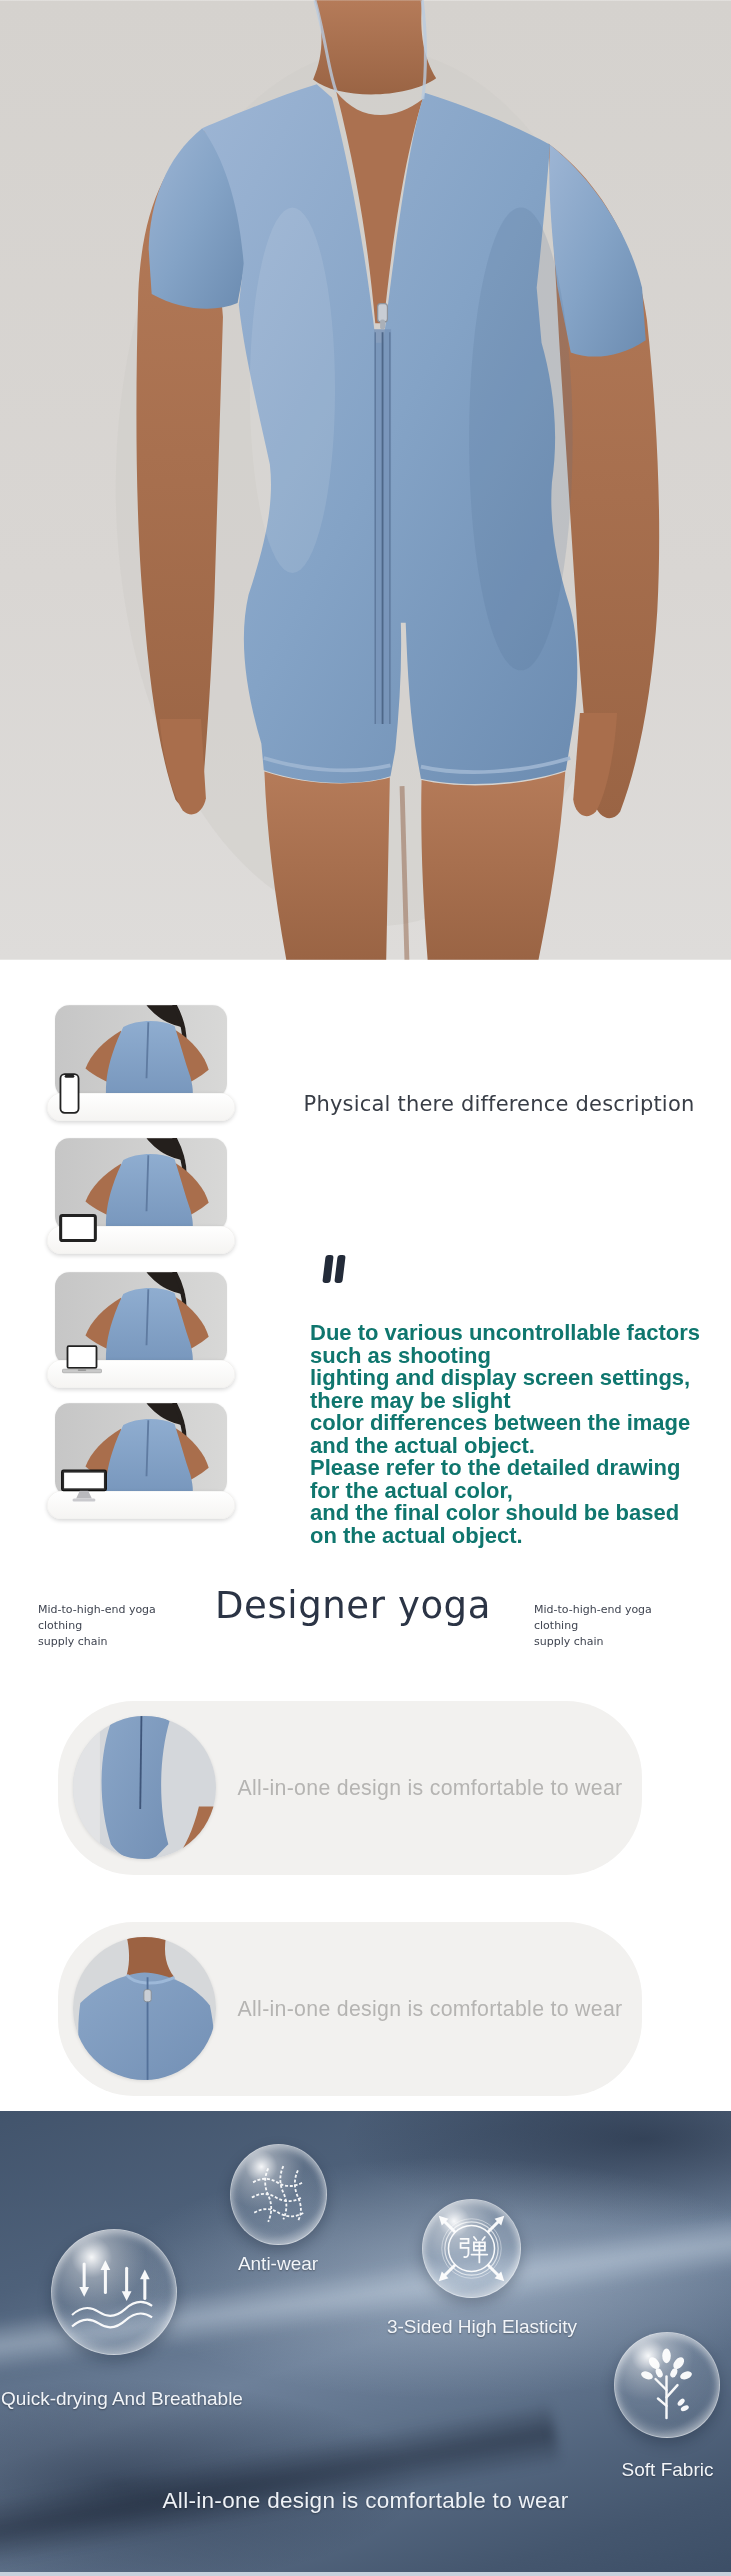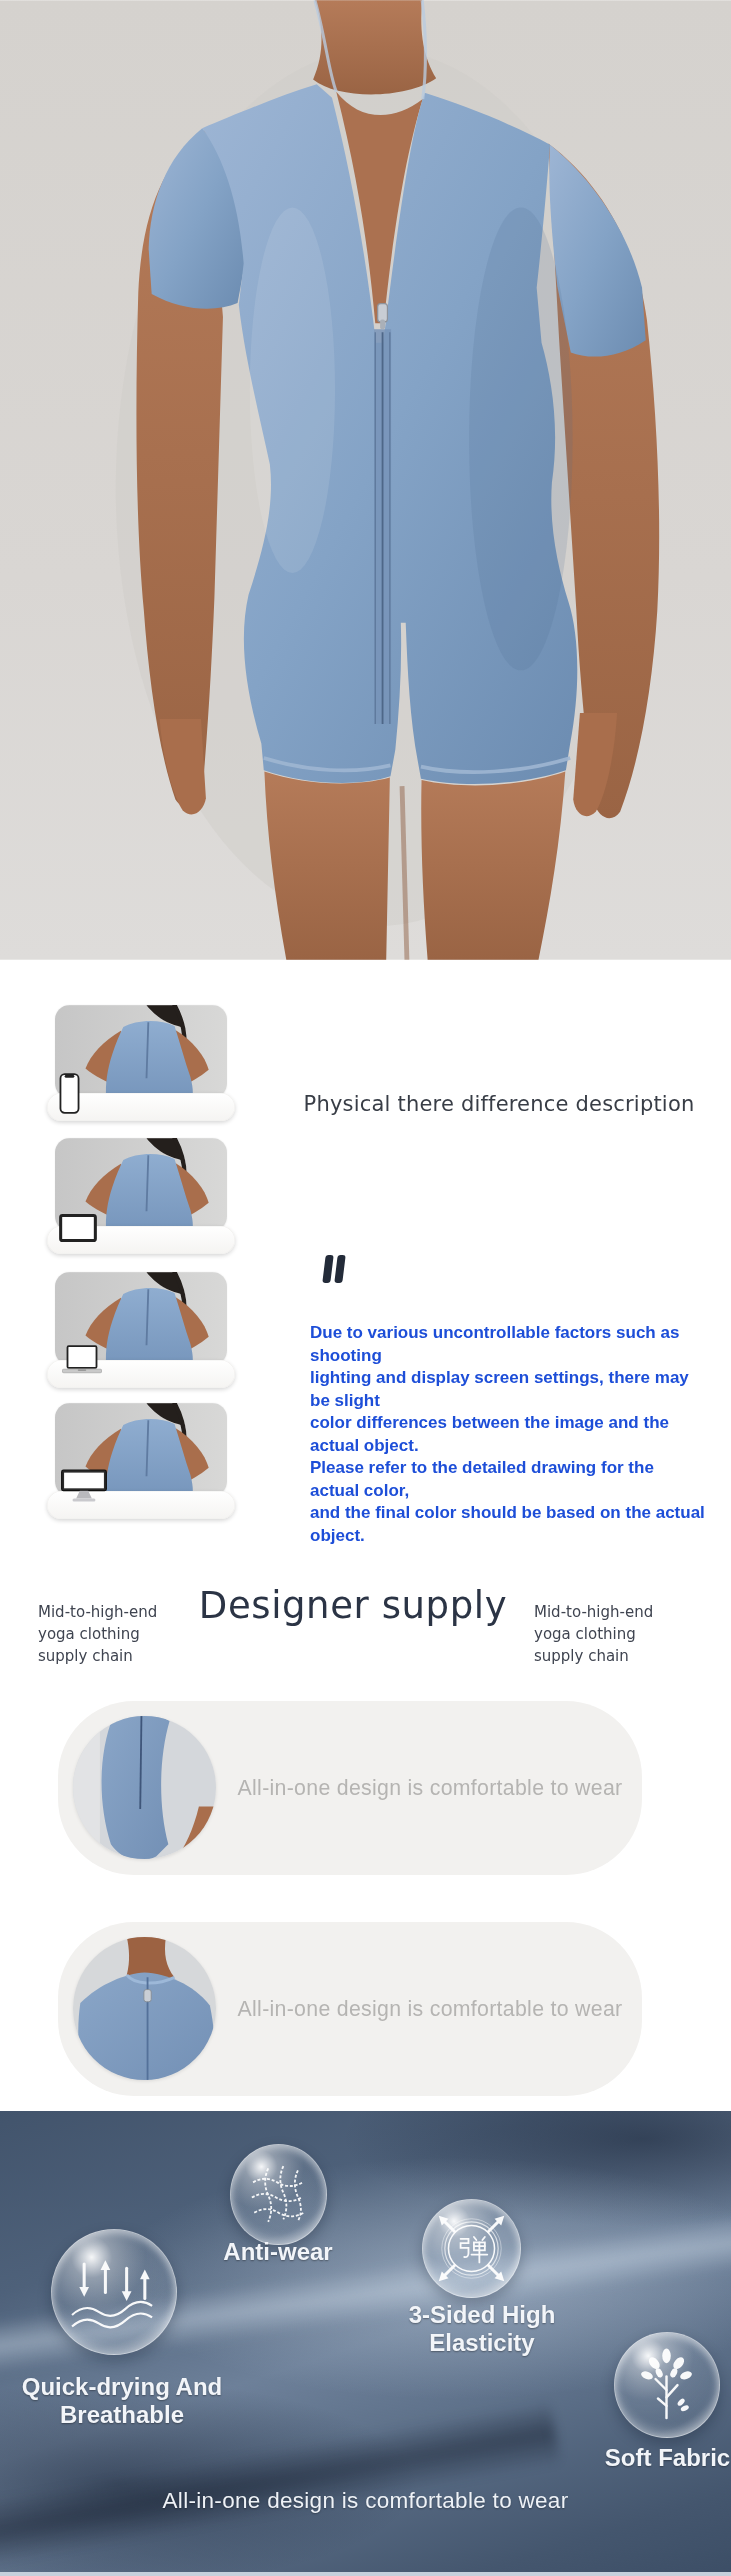--- a/index.html
+++ b/index.html
@@ -15,24 +15,24 @@
   .thumb-img svg{display:block;}
   .thumb-pill{position:absolute;left:-8px;top:88px;width:188px;height:28px;border-radius:14px;
               background:linear-gradient(#ffffff,#f5f4f2);
               box-shadow:0 1.8px 4.3px rgba(0,0,0,.16), inset 0 0 0 0.6px #f0efed;}
   .dev-icon{position:absolute;z-index:3;}
 
   .section-heading{font-family:"DejaVu Sans",sans-serif;font-size:21px;letter-spacing:0.2px;
                    color:#383d46;text-align:center;}
   .quote-bar{display:inline-block;width:8px;height:28px;background:#232b39;border-radius:3px;
              transform:skewX(-7deg);margin-right:4.3px;}
-  .body-par{font-size:17px;line-height:22.5px;font-weight:bold;color:#1d4ed8;}
+  .body-par{font-size:22px;line-height:22.5px;font-weight:bold;color:#0f766e;}
 
   
-  .note{font-family:"DejaVu Sans",sans-serif;font-size:15px;line-height:1.45;color:#3f4450;}
+  .note{font-family:"DejaVu Sans",sans-serif;font-size:11px;line-height:1.45;color:#3f4450;}
   .designer-title{font-family:"DejaVu Sans",sans-serif;font-size:37px;font-weight:500;
                   letter-spacing:0.6px;color:#2b3445;text-align:center;}
 
   
   .banner{position:absolute;left:58px;width:584px;height:174px;border-radius:76px;
           background:#f2f1ef;}
   .banner-circle{position:absolute;left:14.6px;top:15.2px;width:143px;height:143px;border-radius:50%;
                  overflow:hidden;box-shadow:0 1.2px 3.7px rgba(0,0,0,.10);}
   .banner-text{position:absolute;left:171px;top:0;width:402px;height:100%;display:flex;
                align-items:center;justify-content:center;font-size:21.3px;color:#b5b4b2;
@@ -51,22 +51,22 @@
   .fold-dark{position:absolute;left:-49px;top:341px;width:609px;height:67px;
       background:linear-gradient(rgba(10,18,32,0),rgba(10,18,32,.42),rgba(10,18,32,0));
       transform:rotate(-10deg);filter:blur(5.5px);}
   .bubble{position:absolute;border-radius:50%;
     background:radial-gradient(circle at 32% 22%, rgba(255,255,255,.95) 0%, rgba(255,255,255,.38) 16%,
                rgba(230,240,250,.12) 42%, rgba(222,234,246,.08) 70%, rgba(255,255,255,.42) 97%);
     box-shadow:inset 0 -4.9px 9.7px rgba(255,255,255,.30), inset 0 3.7px 7.3px rgba(255,255,255,.45),
                0 6.1px 13.4px rgba(8,18,36,.28);
     border:0.6px solid rgba(255,255,255,.55);}
   .bubble svg{position:absolute;}
-  .bubble-label{position:absolute;font-size:24px;font-weight:bold;color:#f2f5f9;text-align:center;
-                text-shadow:0 0.6px 1.8px rgba(0,0,0,.35);}
+  .bubble-label{position:absolute;font-size:19px;font-weight:normal;color:#f2f5f9;text-align:center;
+                text-shadow:0 0.6px 1.8px rgba(0,0,0,.35);margin-top:15px;}
   .fabric-caption{position:absolute;left:0;top:377px;width:731px;text-align:center;font-size:22.5px;
                   color:#eef2f7;letter-spacing:0.3px;text-shadow:0 0.6px 1.8px rgba(0,0,0,.3);}
   .bottom-strip{position:absolute;left:0;top:461px;width:731px;height:3.7px;background:#c5d0dc;}
 </style>
 </head>
 <body>
 
 <div class="page">
 
   <svg class="abs" style="left:0;top:0" width="731" height="960" viewBox="0 0 1200 1575">
@@ -226,21 +226,21 @@
   </div>
 
   <div class="abs body-par pre" style="left:310px;top:1322px;width:395px">Due to various uncontrollable factors such as shooting
 lighting and display screen settings, there may be slight
 color differences between the image and the actual object.
 Please refer to the detailed drawing for the actual color,
 and the final color should be based on the actual object.</div>
 
   <div class="abs note pre" style="left:38px;top:1602px;width:152px">Mid-to-high-end yoga clothing
 supply chain</div>
-  <div class="abs designer-title" style="left:152px;top:1584px;width:402px">Designer supply</div>
+  <div class="abs designer-title" style="left:152px;top:1584px;width:402px">Designer yoga</div>
   <div class="abs note pre" style="left:534px;top:1602px;width:152px">Mid-to-high-end yoga clothing
 supply chain</div>
 
   <div class="banner" style="top:1701px">
     <div class="banner-circle">
       <svg width="143" height="143" viewBox="0 0 234 234">
         <rect width="234" height="234" fill="#d4d7db"></rect>
         <rect x="0" y="0" width="44" height="234" fill="#e2e3e5"></rect>
         <path d="M66,0 C42,60 40,140 62,210 C80,236 110,242 136,230 L156,210 C140,150 140,70 158,8 C128,-10 90,-8 66,0 Z" fill="url(#bsuit)"></path>
         <line x1="112" y1="0" x2="110" y2="152" stroke="#3f567a" stroke-width="3"></line>

